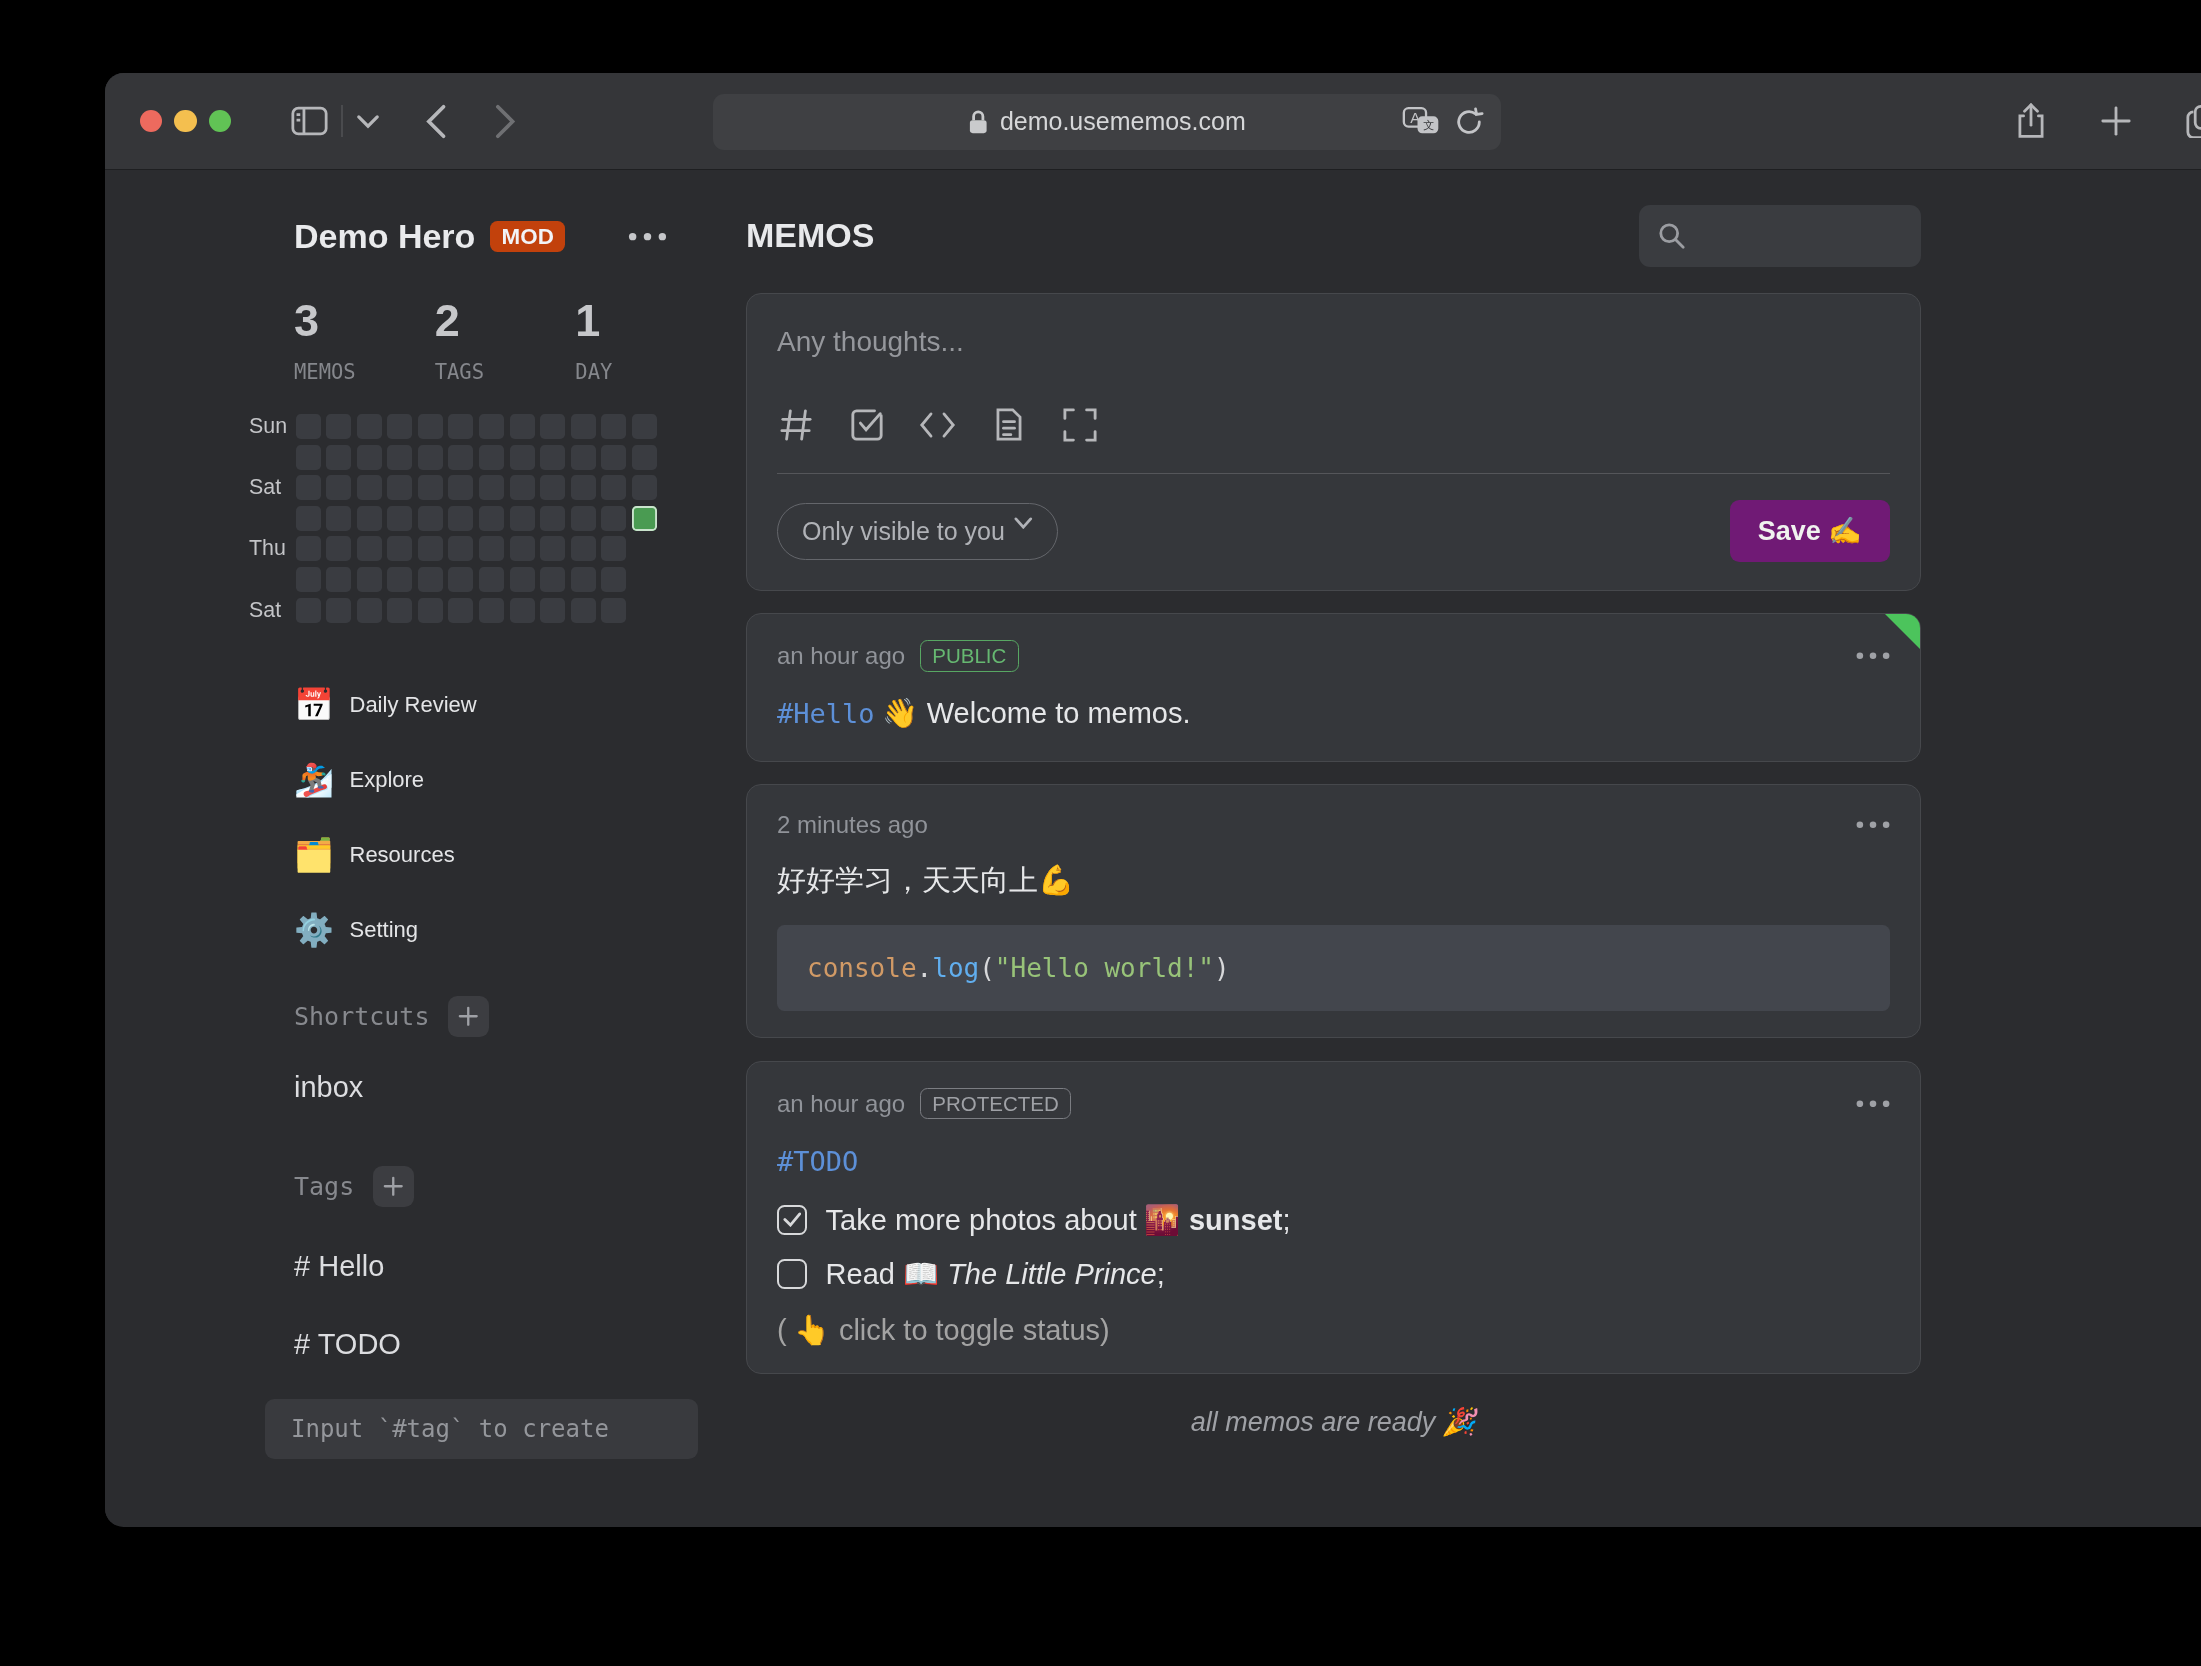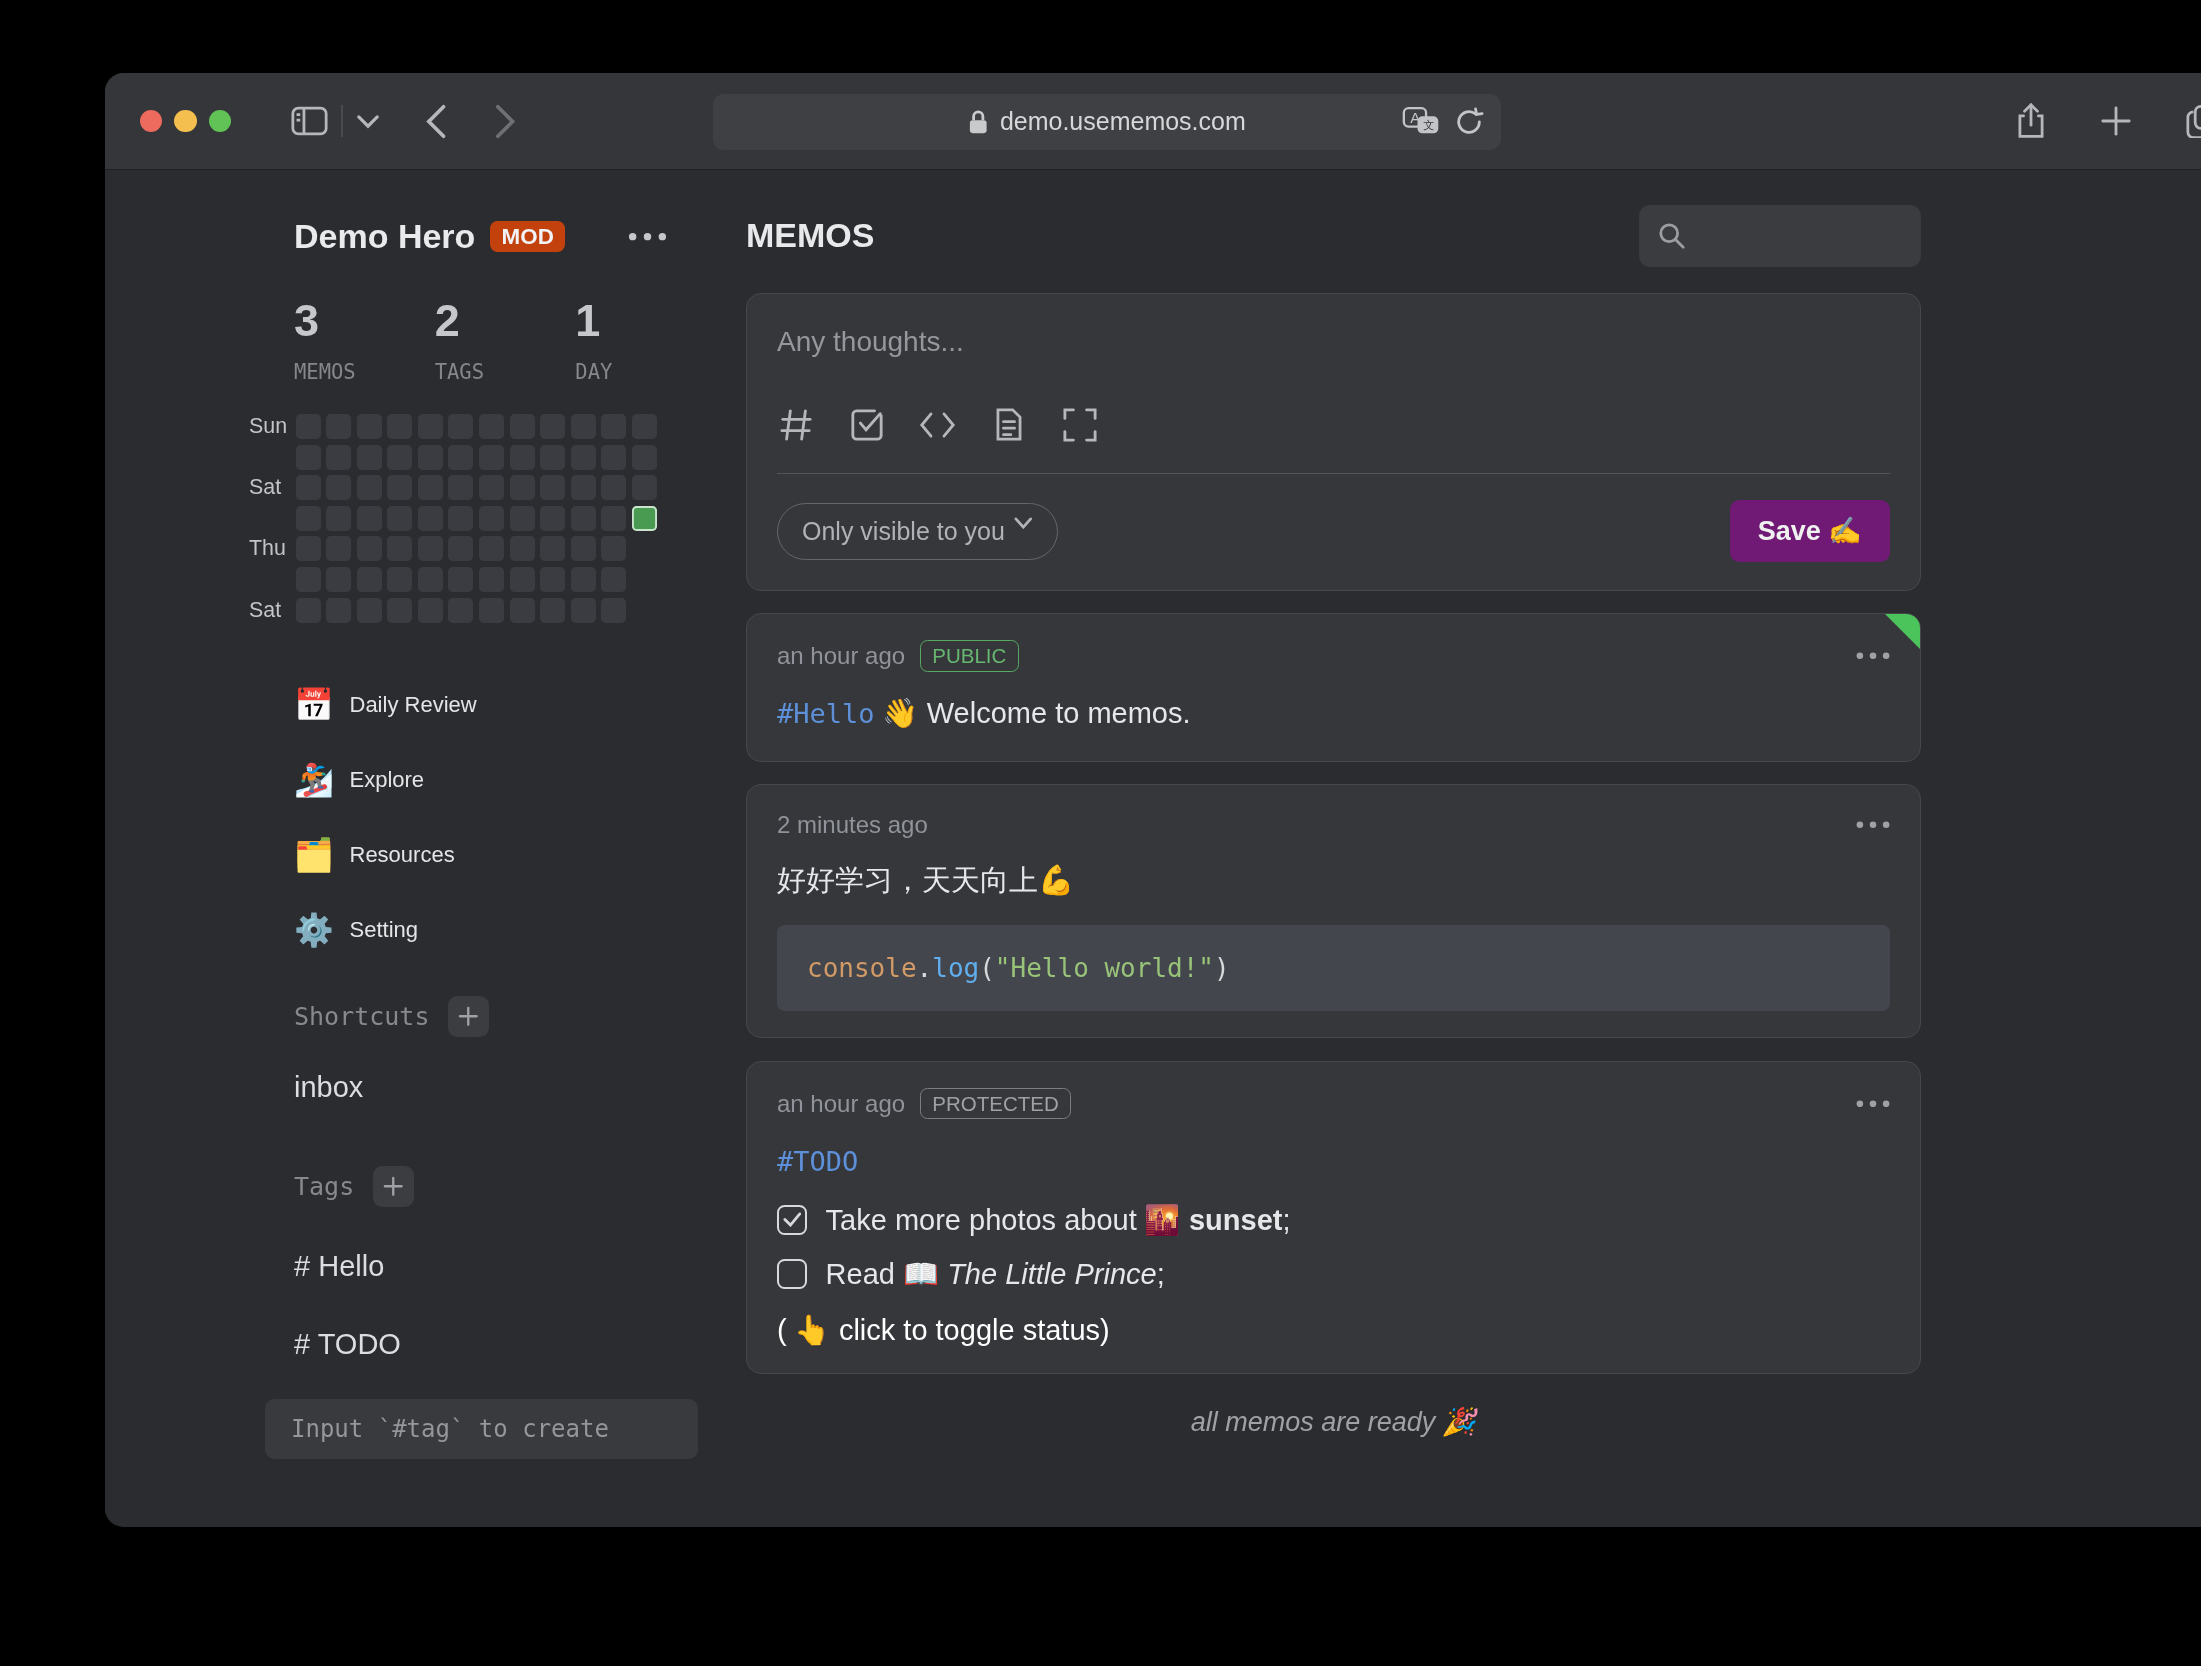--- a/index.html
+++ b/index.html
@@ -91,21 +91,21 @@
   .fold { position:absolute; top:0; right:0; width:0; height:0;
           border-top:35px solid #4cc45c; border-left:35px solid transparent; }
   .codeblock { margin-top:24px; background:#43464d; border-radius:7.5px; padding:28px 30px;
                font-family:"DejaVu Sans Mono",monospace; font-size:26px; }
   .tok-kw{color:#d19a66}.tok-fn{color:#61aeee}.tok-str{color:#98c379}.tok-p{color:#d7d8da}
   .check-row { display:flex; align-items:center; margin-top:20.5px; font-size:29px; color:#e6e7e9; }
   .cb { width:30px; height:30px; flex:none; border:2.8px solid #d8d9db; border-radius:7.5px;
         margin-right:18.6px; display:flex; align-items:center; justify-content:center; }
   .cb svg { display:none; }
   .cb.checked svg { display:block; }
-  .note-line { margin-top:22.4px; font-size:29px; color:#ffffff; }
+  .note-line { margin-top:22.4px; font-size:29px; color:#a3a3a3; }
   .bold { font-weight:bold; } .ital { font-style:italic; }
   .footer-msg { margin-top:32px; text-align:center; font-size:27px; font-style:italic; color:#9fa1a6; }
   svg { display:block; }
 </style>
 </head>
 <body>
 
 <div class="window">
 
   <div class="toolbar">

